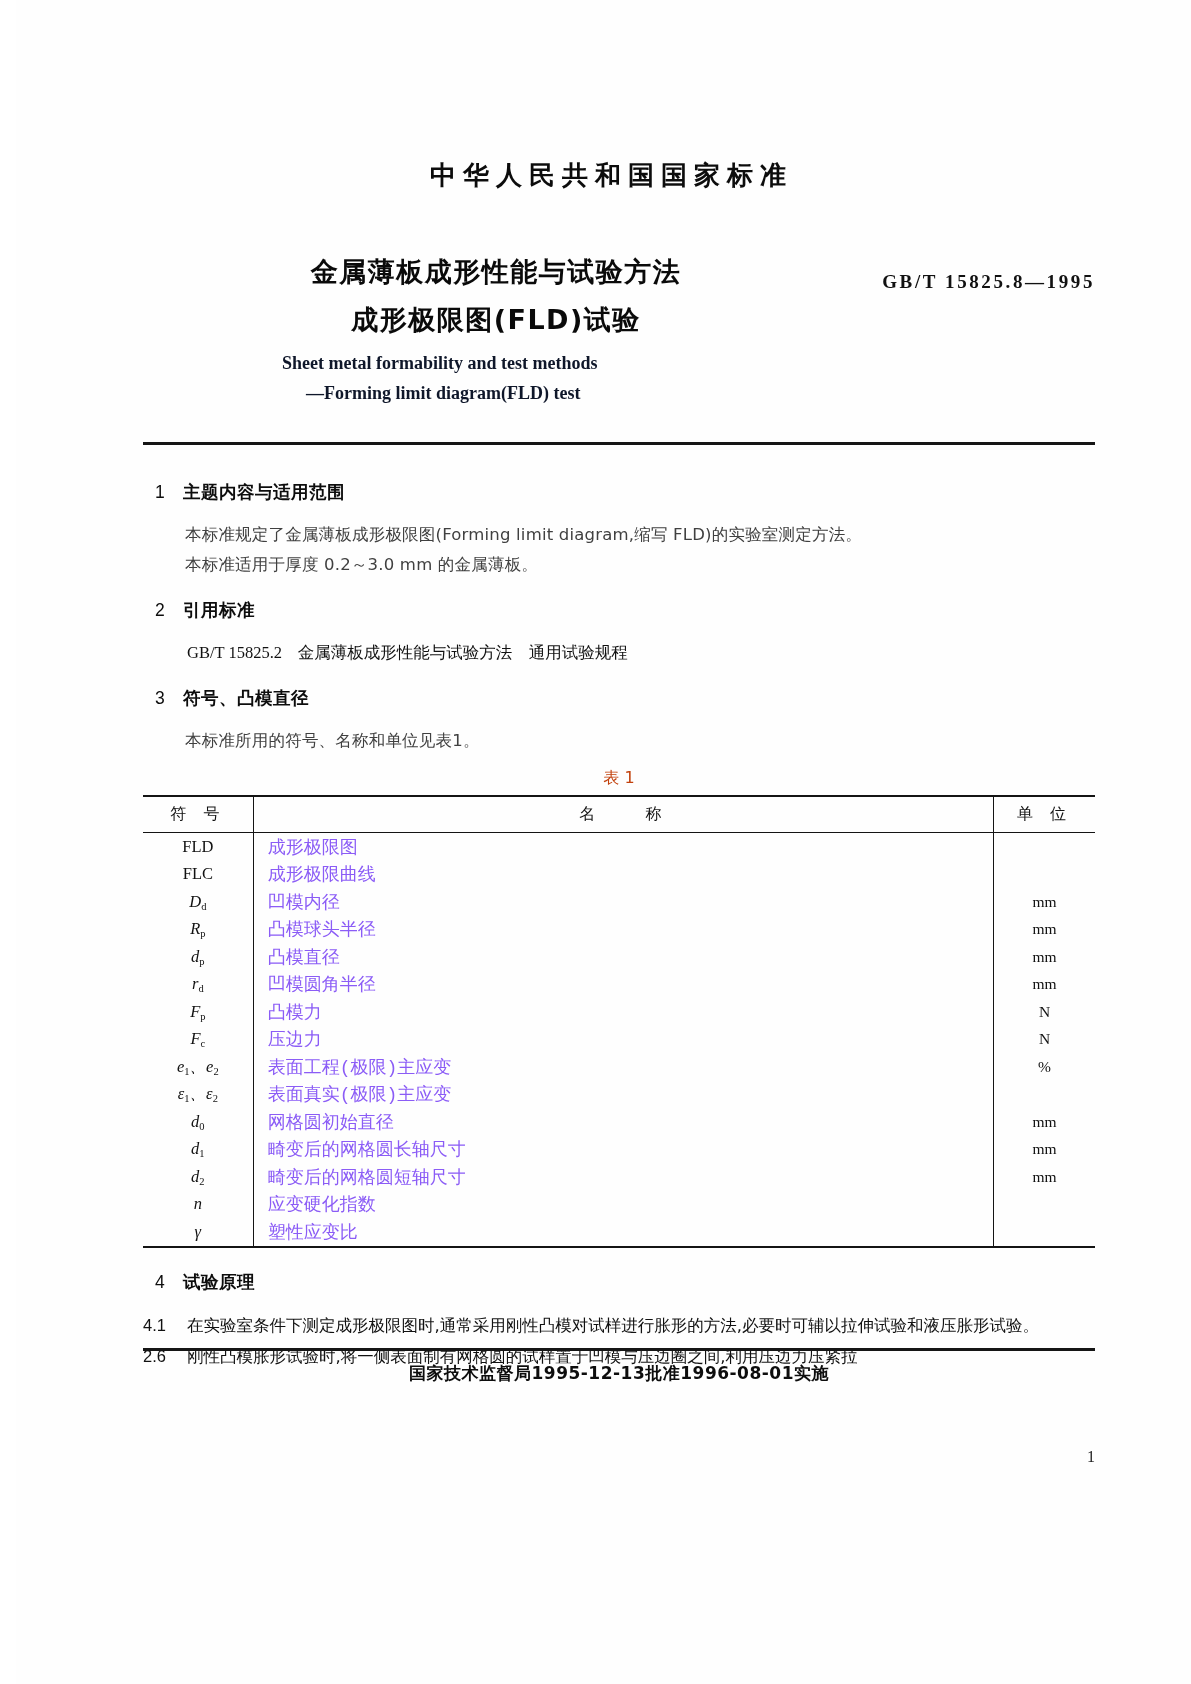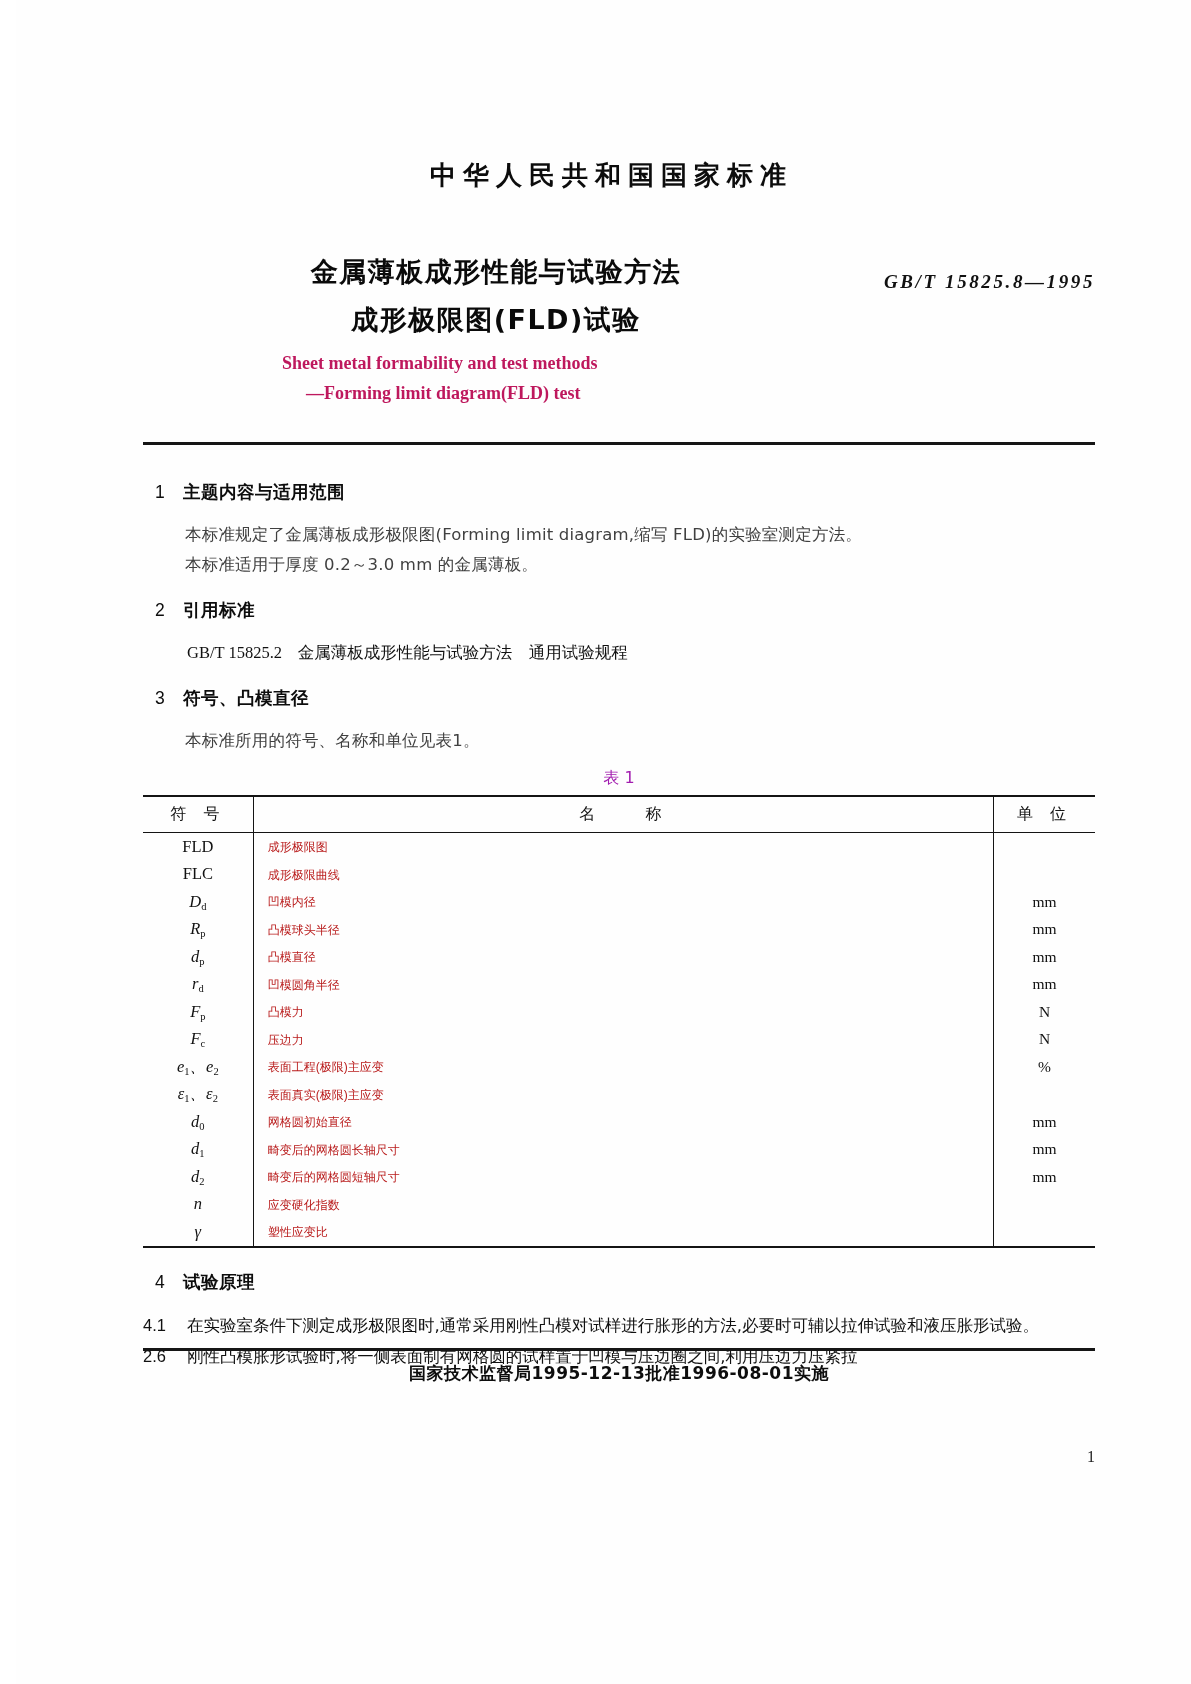--- a/index.html
+++ b/index.html
@@ -58,32 +58,31 @@
   .std-number {
     position: absolute;
     right: 112px;
     top: 271px;
     font-family: "Liberation Serif", serif;
     font-weight: bold;
     font-size: 19px;
     letter-spacing: 2.6px;
     color: #111;
     white-space: nowrap;
-    font-style: italic;
   }
 
   .subtitle-block {
     position: absolute;
     left: 186px;
     top: 348px;
     width: 640px;
     font-family: "Liberation Serif", "DejaVu Serif", serif;
     font-weight: bold;
     font-size: 18px;
-    color: #be185d;
+    color: #0f172a;
   }
   .subtitle-line { line-height: 30px; }
   .subtitle-line.l1 { padding-left: 80px; }
   .subtitle-line.l2 { padding-left: 104px; }
 
   
   .rule-top {
     position: absolute;
     left: 127px;
     right: 112px;
@@ -158,21 +157,21 @@
     display: inline-block;
     width: 44px;
   }
 
   
   .table-caption {
     text-align: center;
     font-family: "DejaVu Sans", "Liberation Sans", sans-serif;
     font-size: 16px;
     margin: 12px 0 6px 0;
-    color: #a21caf;
+    color: #c2410c;
   }
   table.tbl {
     width: 100%;
     border-collapse: collapse;
     font-size: 15.5px;
   }
   table.tbl .hdr th {
     font-family: "DejaVu Sans", "Liberation Sans", sans-serif;
     font-weight: normal;
     font-size: 16px;
@@ -199,23 +198,23 @@
     font-style: italic;
     font-size: 16.5px;
   }
   .sym.up { font-style: normal; }
   .sym sub {
     font-size: 10.5px;
     font-style: normal;
     vertical-align: -0.25em;
   }
   .namecell {
-    font-family: Liberation Sans, sans-serif;
-    font-size: 12px;
-    color: #b91c1c;
+    font-family: Liberation Mono, monospace;
+    font-size: 18px;
+    color: #8b5cf6;
   }
   .unitcell {
     font-family: "Liberation Serif", "DejaVu Serif", serif;
     font-size: 15.5px;
   }
   .tbl-bottom {
     border-top: 2.5px solid #141414;
     height: 0;
     margin-top: 0;
   }

